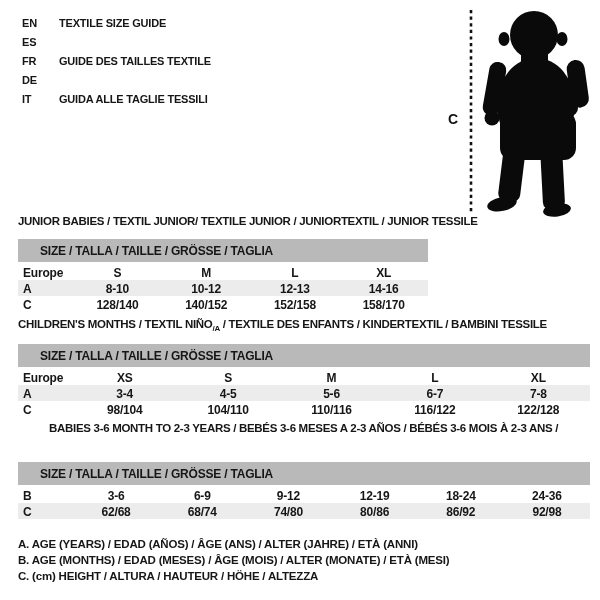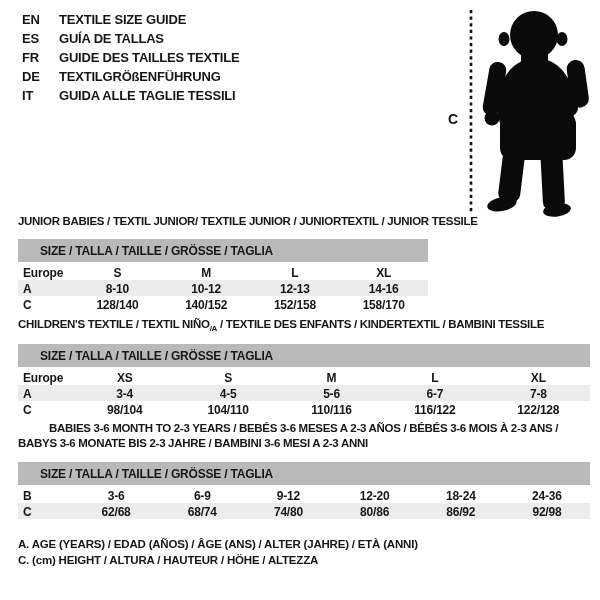--- a/index.html
+++ b/index.html
@@ -2,22 +2,22 @@
 <html><head>
 <meta charset="utf-8">
 <style>
   html,body{margin:0;padding:0;background:#fff;}
   .page{
     position:relative;width:600px;height:600px;background:#ffffff;
     font-family:"Liberation Sans",sans-serif;color:#161616;overflow:hidden;
   }
   
   .lang-header{position:absolute;left:22px;top:10px;}
-  .lang-row{display:flex;height:19px;align-items:center;
-    font-weight:700;font-size:13px;letter-spacing:-0.2px;}
+  .lang-row{display:flex;height:19px;align-items:flex-end;
+    font-weight:700;font-size:11px;letter-spacing:-0.2px;}
   .lang-code{width:37px;flex:0 0 37px;}
   
   .figure-svg{position:absolute;left:440px;top:2px;}
   
   .sec-title{position:absolute;left:18px;font-size:11.5px;font-weight:700;
     letter-spacing:-0.3px;white-space:nowrap;}
   .subsc{font-size:8px;vertical-align:sub;}
   .size-table{position:absolute;left:18px;}
   .size-header{height:23px;background:#b9b9b9;display:flex;align-items:center;
     padding-left:22px;font-size:12px;font-weight:700;letter-spacing:-0.2px;
@@ -37,29 +37,27 @@
 
 <div class="page">
 
   <div class="lang-header">
     <div class="lang-row">
       <span class="lang-code">EN</span>
       <span class="lang-label">TEXTILE SIZE GUIDE</span>
     </div>
     <div class="lang-row">
       <span class="lang-code">ES</span>
-      <span class="lang-label">GUÍA DE TALLAS</span>
     </div>
     <div class="lang-row">
       <span class="lang-code">FR</span>
       <span class="lang-label">GUIDE DES TAILLES TEXTILE</span>
     </div>
     <div class="lang-row">
       <span class="lang-code">DE</span>
-      <span class="lang-label">TEXTILGRÖßENFÜHRUNG</span>
     </div>
     <div class="lang-row">
       <span class="lang-code">IT</span>
       <span class="lang-label">GUIDA ALLE TAGLIE TESSILI</span>
     </div>
   </div>
 
   <svg class="figure-svg" width="155" height="215" viewBox="0 0 155 215">
     <line x1="31" y1="8" x2="31" y2="210" stroke="#111" stroke-width="2.6" stroke-dasharray="3.2 3.4"></line>
     <text x="8" y="122" font-size="14" font-weight="bold" font-family="Liberation Sans, sans-serif" fill="#111">C</text>
@@ -101,21 +99,21 @@
       <div class="tr">
         <div class="td-label">C</div>
         <div class="td">128/140</div>
         <div class="td">140/152</div>
         <div class="td">152/158</div>
         <div class="td">158/170</div>
       </div>
     </div>
 
   <div class="sec-title" style="top:318px;">
-    <span>CHILDREN'S TEXTILE / TEXTIL NIÑO</span><span class="subsc">/A</span><span> / TEXTILE DES ENFANTS / KINDERTEXTIL / BAMBINI TESSILE</span>
+    <span>CHILDREN'S MONTHS / TEXTIL NIÑO</span><span class="subsc">/A</span><span> / TEXTILE DES ENFANTS / KINDERTEXTIL / BAMBINI TESSILE</span>
   </div>
   <div class="size-table" style="top:344px;width:572px;">
       <div class="size-header">SIZE / TALLA / TAILLE / GRÖSSE / TAGLIA</div>
       <div class="tr">
         <div class="td-label">Europe</div>
         <div class="td">XS</div>
         <div class="td">S</div>
         <div class="td">M</div>
         <div class="td">L</div>
         <div class="td">XL</div>
@@ -132,41 +130,41 @@
         <div class="td-label">C</div>
         <div class="td">98/104</div>
         <div class="td">104/110</div>
         <div class="td">110/116</div>
         <div class="td">116/122</div>
         <div class="td">122/128</div>
       </div>
     </div>
 
   <div class="sec-title" style="top:422px;margin-left:31px;">BABIES 3-6 MONTH TO 2-3 YEARS / BEBÉS 3-6 MESES A 2-3 AÑOS / BÉBÉS 3-6 MOIS À 2-3 ANS /</div>
-  <div class="sec-title" style="top:437px;">BABYS 3-6 MONATE BIS 2-3 JAHRE / BAMBINI 3-6 MESI A 2-3 ANNI</div>
   <div class="size-table" style="top:462px;width:572px;">
       <div class="size-header">SIZE / TALLA / TAILLE / GRÖSSE / TAGLIA</div>
       <div class="tr">
         <div class="td-label">B</div>
         <div class="td">3-6</div>
         <div class="td">6-9</div>
         <div class="td">9-12</div>
-        <div class="td">12-20</div>
+        <div class="td">12-19</div>
         <div class="td">18-24</div>
         <div class="td">24-36</div>
       </div>
       <div class="tr shaded">
         <div class="td-label">C</div>
         <div class="td">62/68</div>
         <div class="td">68/74</div>
         <div class="td">74/80</div>
         <div class="td">80/86</div>
         <div class="td">86/92</div>
         <div class="td">92/98</div>
       </div>
     </div>
 
   <div class="footnotes">
     <div class="footnote">A. AGE (YEARS) / EDAD (AÑOS) / ÂGE (ANS) / ALTER (JAHRE) / ETÀ (ANNI)</div>
+    <div class="footnote">B. AGE (MONTHS) / EDAD (MESES) / ÂGE (MOIS) / ALTER (MONATE) / ETÀ (MESI)</div>
     <div class="footnote">C. (cm) HEIGHT / ALTURA / HAUTEUR / HÖHE / ALTEZZA</div>
   </div>
 
 </div>
 
 </body></html>

